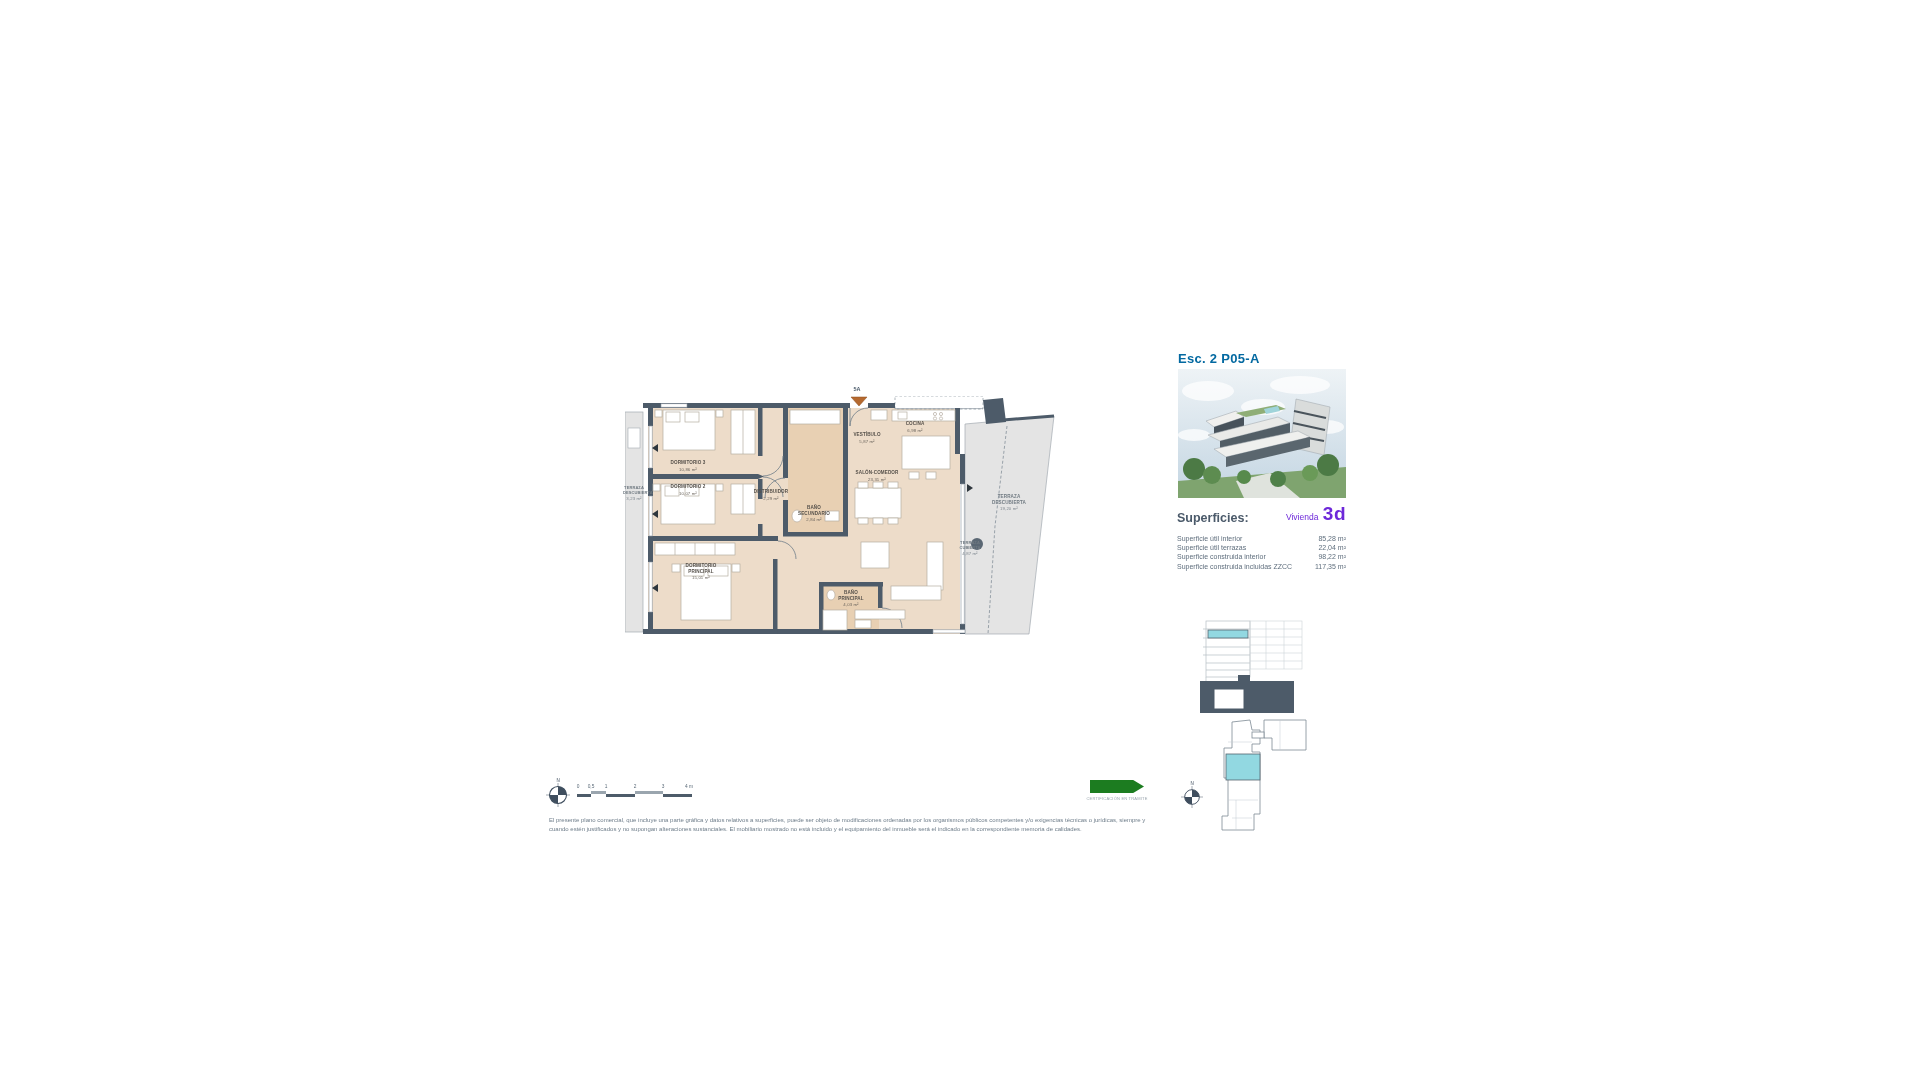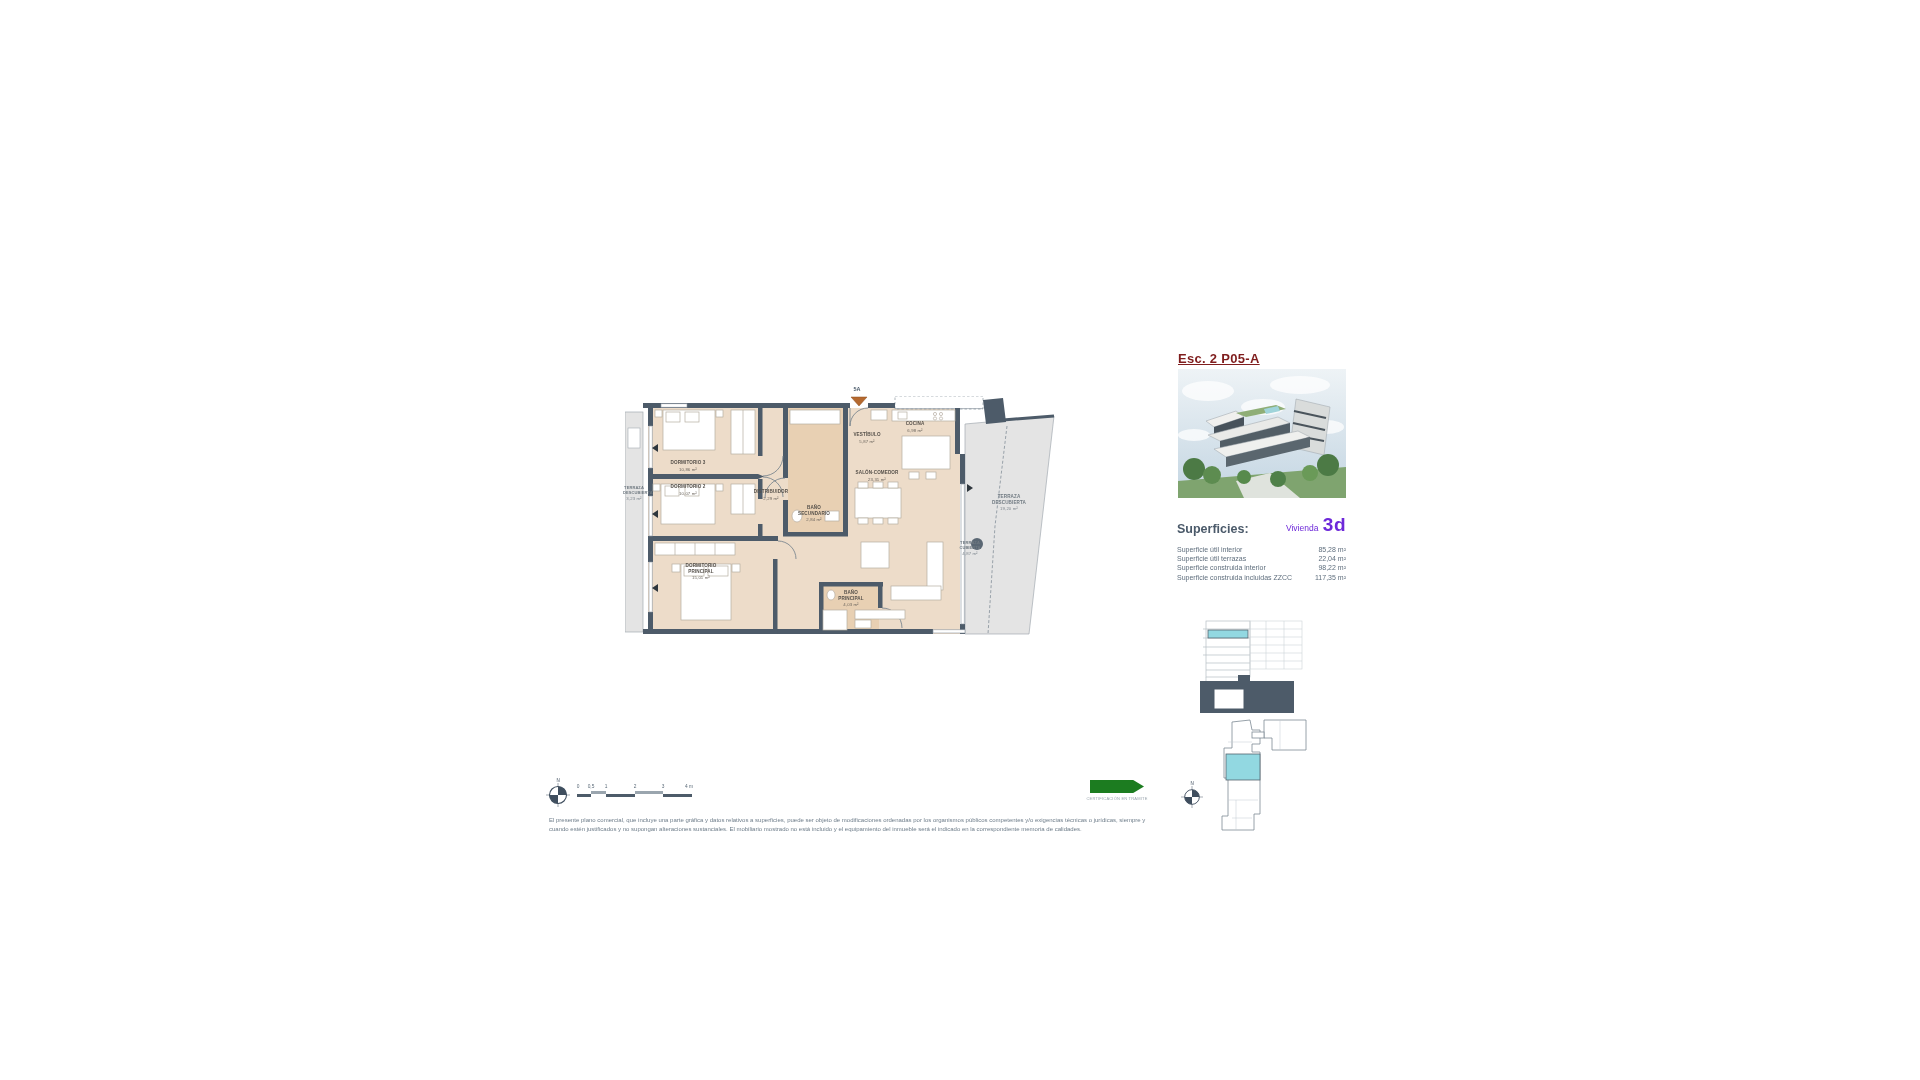--- a/index.html
+++ b/index.html
@@ -12,23 +12,23 @@
   .room-label{position:absolute;transform:translate(-50%,-50%);text-align:center;
               color:#55504a;font-size:4.6px;line-height:1.25;font-weight:bold;letter-spacing:.1px;}
   .room-label .area{display:block;font-weight:normal;font-size:4.3px;color:#6b655d;margin-top:1px;}
   .room-label.terr{color:#707a82;}
   .room-label.terr .area{color:#7d868e;}
   #entrance-label{position:absolute;left:846px;top:386px;width:22px;text-align:center;
                   font-size:5.5px;font-weight:bold;color:#4a5a6a;}
 
   
   #plan-ref{position:absolute;left:1178px;top:351px;font-size:13px;font-weight:bold;
-            color:#7f1d1d;letter-spacing:.3px;text-decoration:underline;}
+            color:#0369a1;letter-spacing:.3px;}
   #render{position:absolute;left:1178px;top:369px;width:168px;height:129px;}
-  #superficies{position:absolute;left:1177px;top:514px;width:169px;text-align:right;}
+  #superficies{position:absolute;left:1177px;top:503px;width:169px;text-align:right;}
   #sup-head{display:flex;justify-content:space-between;align-items:flex-end;}
   #sup-title{font-size:12.5px;font-weight:bold;color:#4b5a6a;}
   #sup-viv{color:#6d28d9;}
   #sup-viv .viv-word{font-size:8.5px;}
   #sup-viv .viv-val{font-size:19px;font-weight:bold;letter-spacing:.5px;}
   #sup-rows{margin-top:9px;}
   .sup-row{display:flex;justify-content:space-between;font-size:7px;color:#5f6e7d;
            line-height:9.2px;}
 
   

